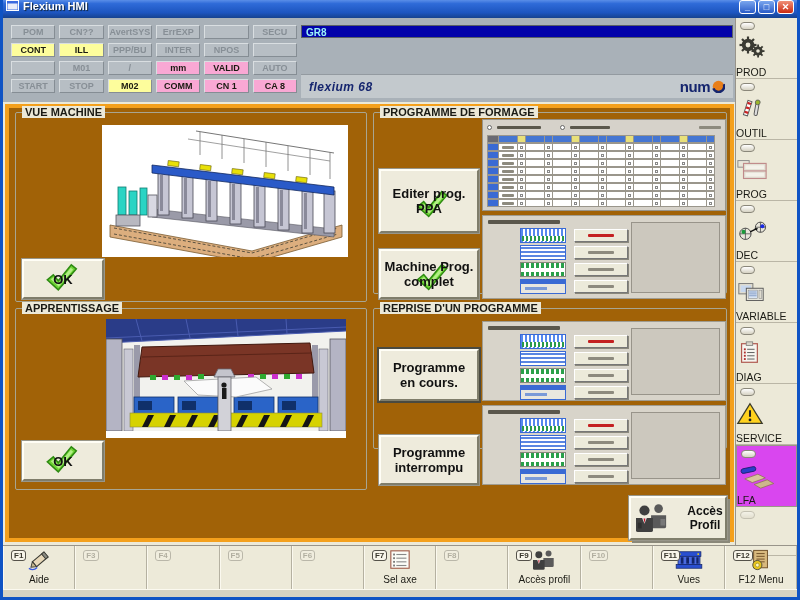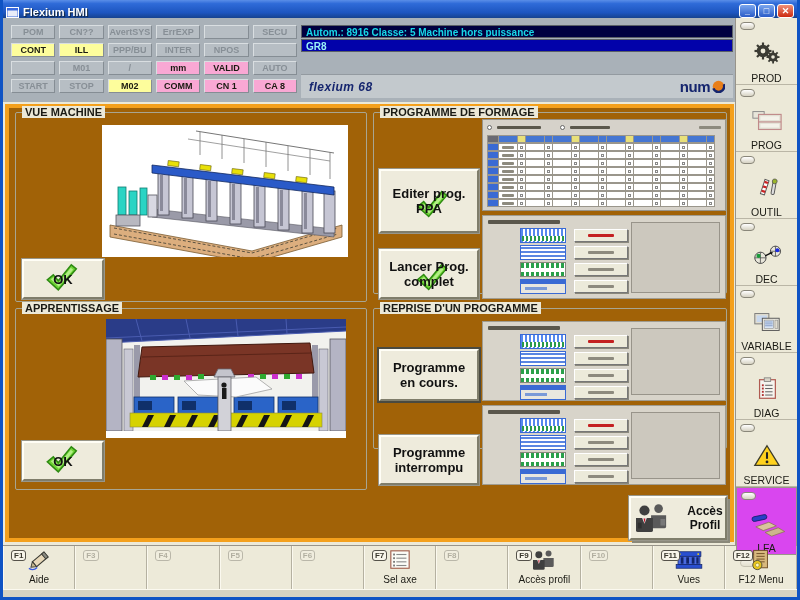--- a/index.html
+++ b/index.html
@@ -3,21 +3,21 @@
 <meta charset="utf-8">
 <style>
   * { box-sizing: border-box; margin: 0; padding: 0; }
   html,body { width:800px; height:600px; overflow:hidden; }
   body { font-family:"Liberation Sans", sans-serif; background:#ECE9D8; }
 
   .window { width:800px; height:600px; display:flex; flex-direction:column;
     border-left:3px solid #0f53c4; border-right:3px solid #0f53c4; border-bottom:3px solid #0f53c4; }
 
   
-  .titlebar { height:18px; flex:0 0 18px; display:flex; align-items:flex-end; padding:0 3px;
+  .titlebar { height:18px; flex:0 0 18px; display:flex; align-items:flex-start; padding:0 3px;
     background:linear-gradient(180deg,#5a8ee8 0%, #2f6bd8 20%, #1d55c0 70%, #16428f 100%); }
   .titlebar .appicon { width:13px; height:11px; margin-right:4px; }
   .titlebar .title { color:#fff; font-size:11px; font-weight:bold; text-shadow:1px 1px 1px #123; flex:1; }
   .wctl { display:flex; gap:2px; }
   .wbtn { width:17px; height:14px; font-size:9px; font-weight:bold; color:#fff; text-align:center; line-height:13px;
     border:1px solid #fff; border-radius:3px; background:linear-gradient(#7aa6ee,#2a5cc8); cursor:default; }
   .wbtn.close { background:linear-gradient(#f09078,#cc2a10); }
 
   
   .content-row { flex:1; display:flex; min-height:0; }
@@ -101,21 +101,21 @@
   .ptext { position:absolute; left:148px; top:6px; right:5px; bottom:5px; background:#ccc8be;
     border:1px solid #98948a; padding:4px 5px; }
   .ptext .tbar { margin-bottom:3px; }
 
   
   .accessbtn { box-shadow:0 0 0 1px #98968a, 3px 3px 0 #8a887a; flex-direction:row; gap:16px; font-size:12px; line-height:14px;}
   .accessbtn svg { flex:0 0 auto; }
 
   
   .sidebar { width:62px; background:#ECE9D8; border-left:1px solid #98948a; display:flex; flex-direction:column; }
-  .side-btn { flex:1; position:relative; border-bottom:1px solid #bab6a6; padding-top:18px; text-align:center; cursor:default;}
+  .side-btn { flex:1; position:relative; border-bottom:1px solid #bab6a6; padding-top:12px; text-align:left; cursor:default;}
   .side-btn.active { background:#d946ef; border:1px solid #9a9688; }
   .side-btn .pill { position:absolute; left:4px; top:4px; width:15px; height:8px; border:1px solid #8a877a;
     border-radius:4px; background:linear-gradient(#fff,#d6d2c2); }
   .side-btn.empty .pill { opacity:.4; }
   .side-icon { display:block; height:30px; margin-top:5px; }
   .side-label { display:block; font-size:10.5px; color:#1a1a14; margin-top:1px; }
 
   
   .bottombar { height:44px; flex:0 0 44px; background:#edead9; border-top:1px solid #98948a; display:flex; }
   .fkey { flex:1; position:relative; border-right:1px solid #b5b1a1; border-left:1px solid #fbf9ef; text-align:center; cursor:default;}
@@ -169,21 +169,20 @@
             <div class="tbtn green">VALID</div>
             <div class="tbtn disabled">AUTO</div>
             <div class="tbtn disabled">START</div>
             <div class="tbtn disabled">STOP</div>
             <div class="tbtn yellow">M02</div>
             <div class="tbtn green">COMM</div>
             <div class="tbtn green">CN 1</div>
             <div class="tbtn green">CA 8</div>
           </div>
         <div class="statusbox">
-          <div class="sbar">Autom.: 8916 Classe: 5 Machine hors puissance</div>
           <div class="sbar b2">GR8</div>
           <div class="logo-strip">
             <span class="flexium-logo">flexium 68</span>
             <span class="num-logo">
               <span>num</span>
               <svg width="13" height="13" viewBox="0 0 14 14">
                 <circle cx="7" cy="7" r="6.2" fill="#e87f1a"></circle>
                 <path d="M1.5,9 A6,6 0 0 0 12.8,4.6" stroke="#15256e" stroke-width="2.8" fill="none"></path>
               </svg>
             </span>
@@ -698,21 +697,21 @@
     </div>
                 <div class="ptext">
     <span class="tbar" style="width:70%"></span><span class="tbar lt" style="width:85%"></span><span class="tbar lt" style="width:78%"></span>
   </div>
               </div>
           <div class="pushbtn" style="left:5px; top:136px; width:100px; height:50px;">
             <span class="chk"><svg width="34" height="30" viewBox="0 0 34 30">
                     <polygon points="3,18 9,13 14,19 27,3 32,7 14,28" fill="#6fd435" stroke="#2e8a12" stroke-width="1.5"></polygon>
                     <polygon points="6.5,17.5 9.5,15.5 14,21.5 26.5,6 28.8,8 14.5,25" fill="#b2ef86"></polygon>
                   </svg></span>
-            <span>Lancer Prog.</span>
+            <span>Machine Prog.</span>
             <span>complet</span>
           </div>
         </div>
 
         <div class="groupbox" style="left:364px; top:200px; width:354px; height:141px;">
           <span class="gb-title">REPRISE D'UN PROGRAMME</span>
           <div class="spanel" style="left:108px; top:12px; width:244px; height:80px;">
                 <div class="sp-head tbar" style="height:4px"></div>
                 <div class="sp-row" style="top:12px; right:5px;">
       <span class="sp-label"><span class="tbar" style="width:27px"></span><span class="tbar" style="width:22px"></span></span>
@@ -833,44 +832,44 @@
                 <rect x="21.2" y="9.5" width="1.8" height="13" transform="rotate(90 22 16)"></rect>
                 <rect x="21.2" y="9.5" width="1.8" height="13" transform="rotate(135 22 16)"></rect>
                 <circle cx="22" cy="16" r="4.6"></circle>
               </g>
               <circle cx="22" cy="16" r="1.8" fill="#ece9d8"></circle>
             </svg></span>
           <span class="side-label">PROD</span>
         </div>
         <div class="side-btn">
           <span class="pill"></span>
+          <span class="side-icon"><svg width="28" height="26" viewBox="0 0 30 26">
+              <g transform="rotate(18 12 13)">
+                <rect x="10" y="4" width="4.5" height="16" fill="#fff" stroke="#555"></rect>
+                <rect x="10.3" y="5.5" width="3.9" height="2.4" fill="#cc2222"></rect>
+                <rect x="10.3" y="10.5" width="3.9" height="2.4" fill="#cc2222"></rect>
+                <rect x="10.3" y="15.5" width="3.9" height="2.4" fill="#cc2222"></rect>
+              </g>
+              <g transform="rotate(10 22 12)">
+                <rect x="20.5" y="7" width="3.4" height="13" rx="1.4" fill="#ddd" stroke="#555"></rect>
+                <circle cx="22.2" cy="5.8" r="2.6" fill="#9ab52a" stroke="#555" stroke-width="0.8"></circle>
+              </g>
+            </svg></span>
+          <span class="side-label">OUTIL</span>
+        </div>
+        <div class="side-btn">
+          <span class="pill"></span>
           <span class="side-icon"><svg width="32" height="26" viewBox="0 0 34 26">
               <rect x="2" y="3" width="12" height="7" fill="#e8e6da" stroke="#888"></rect>
               <rect x="8" y="6" width="24" height="16" fill="#e2e0d4" stroke="#c08a8a" stroke-width="1.2"></rect>
               <line x1="8" y1="14" x2="32" y2="14" stroke="#c08a8a" stroke-width="1.2"></line>
               <rect x="10" y="8" width="20" height="4" fill="#f4f2ea"></rect>
               <rect x="10" y="16" width="20" height="4" fill="#f4f2ea"></rect>
             </svg></span>
           <span class="side-label">PROG</span>
-        </div>
-        <div class="side-btn">
-          <span class="pill"></span>
-          <span class="side-icon"><svg width="28" height="26" viewBox="0 0 30 26">
-              <g transform="rotate(18 12 13)">
-                <rect x="10" y="4" width="4.5" height="16" fill="#fff" stroke="#555"></rect>
-                <rect x="10.3" y="5.5" width="3.9" height="2.4" fill="#cc2222"></rect>
-                <rect x="10.3" y="10.5" width="3.9" height="2.4" fill="#cc2222"></rect>
-                <rect x="10.3" y="15.5" width="3.9" height="2.4" fill="#cc2222"></rect>
-              </g>
-              <g transform="rotate(10 22 12)">
-                <rect x="20.5" y="7" width="3.4" height="13" rx="1.4" fill="#ddd" stroke="#555"></rect>
-                <circle cx="22.2" cy="5.8" r="2.6" fill="#9ab52a" stroke="#555" stroke-width="0.8"></circle>
-              </g>
-            </svg></span>
-          <span class="side-label">OUTIL</span>
         </div>
         <div class="side-btn">
           <span class="pill"></span>
           <span class="side-icon"><svg width="32" height="26" viewBox="0 0 34 26">
               <circle cx="10" cy="16" r="6" fill="#e8e6da" stroke="#444"></circle>
               <path d="M4,16 h12 M10,10 v12" stroke="#444" stroke-width="0.8" fill="none"></path>
               <circle cx="8" cy="14" r="2.2" fill="#1a9a3a"></circle>
               <circle cx="26" cy="9" r="5.4" fill="#e8e6da" stroke="#444"></circle>
               <path d="M20.6,9 h10.8 M26,3.6 v10.8" stroke="#444" stroke-width="0.8"></path>
               <circle cx="28" cy="8" r="2.2" fill="#1a2ae0"></circle>

